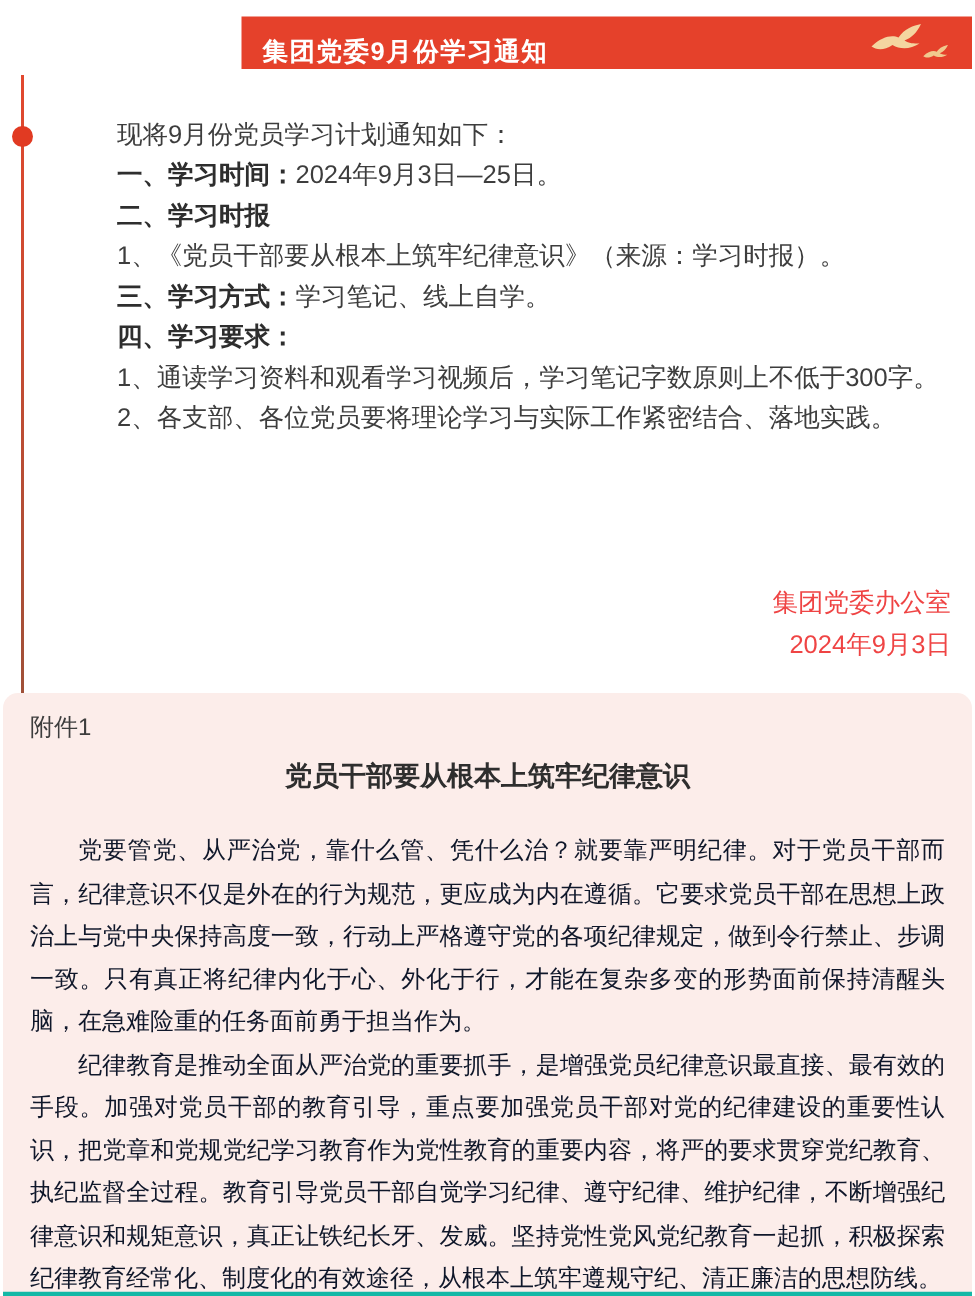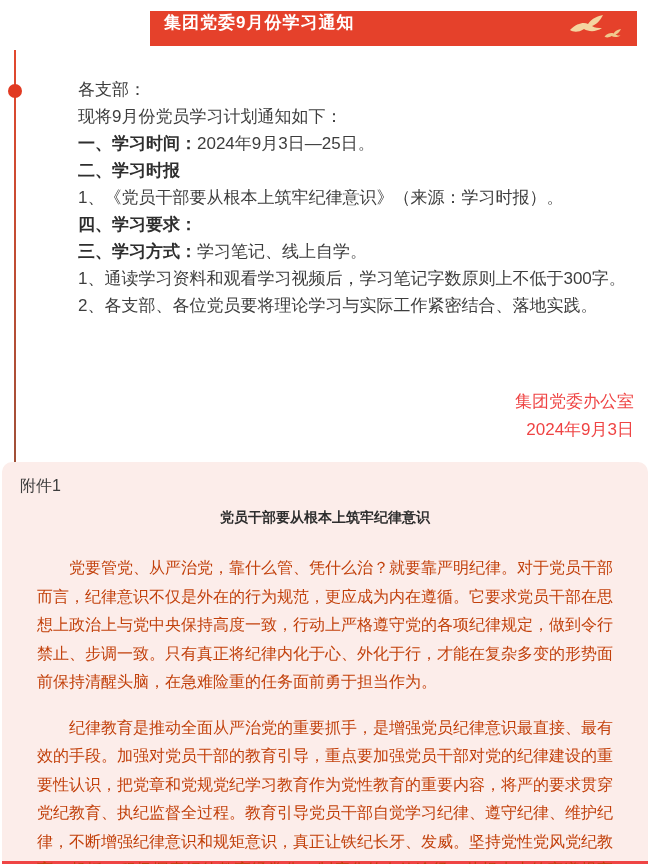--- a/index.html
+++ b/index.html
@@ -6,23 +6,23 @@
   body {
     width:650px; height:864px;
     background:#ffffff;
     font-family:"Liberation Sans", sans-serif;
     overflow:hidden;
   }
   .page { position:relative; width:650px; height:864px; background:#fff; }
 
   
   .banner {
-    position:absolute; left:150px; top:11px; width:487px; height:35px;
+    position:absolute; left:161px; top:11px; width:487px; height:35px;
     background:#e5412b;
-    display:flex; align-items:flex-start;
+    display:flex; align-items:flex-end;
     padding:0 14px; box-sizing:border-box;
   }
   .banner-title {
     color:#ffffff; font-weight:bold; font-size:17px; letter-spacing:1px;
     white-space:nowrap;
   }
   .doves { margin-left:auto; display:flex; align-items:center; }
 
   
   .vline {
@@ -46,29 +46,29 @@
     position:absolute; right:16px; top:388px;
     text-align:right; font-size:17px; line-height:28px; color:#ef4444;
   }
 
   
   .attachment {
     position:absolute; left:2px; right:2px; top:462px; bottom:0;
     background:#fcedea;
     border-radius:10px 10px 0 0;
     padding:14px 18px 0 18px; box-sizing:border-box;
-    border-bottom:3px solid #ef4444;
+    border-bottom:3px solid #14b8a6;
   }
   .att-label { font-size:16px; line-height:20px; color:#3d3d3d; }
   .att-title {
-    text-align:center; font-weight:bold; font-size:14px; color:#2e2e2e;
+    text-align:center; font-weight:bold; font-size:18px; color:#2e2e2e;
     margin:8px 0 24px 0; line-height:26px;
   }
   .att-para {
-    margin:17px; font-size:16px; line-height:28.5px; color:#c2410c;
+    margin:0; font-size:16px; line-height:28.5px; color:#0f172a;
     text-align:justify; text-indent:2em;
   }
 </style>
 </head>
 <body>
 
 <div class="page">
 
   <div class="banner">
     <span class="banner-title">集团党委9月份学习通知</span>
@@ -80,27 +80,26 @@
         <use href="#dove" fill="#f4d5a0" transform="translate(2,4)"></use>
         <use href="#dove" fill="#f0c98e" transform="translate(37,18) scale(0.5)"></use>
       </svg>
     </span>
   </div>
 
   <div class="vline"></div>
   <div class="vdot"></div>
 
   <div class="notice-body">
-    <div class="line"><b></b><span>各支部：</span></div>
     <div class="line"><b></b><span>现将9月份党员学习计划通知如下：</span></div>
     <div class="line"><b>一、学习时间：</b><span>2024年9月3日—25日。</span></div>
     <div class="line"><b>二、学习时报</b><span></span></div>
     <div class="line"><b></b><span>1、《党员干部要从根本上筑牢纪律意识》（来源：学习时报）。</span></div>
+    <div class="line"><b>三、学习方式：</b><span>学习笔记、线上自学。</span></div>
     <div class="line"><b>四、学习要求：</b><span></span></div>
-    <div class="line"><b>三、学习方式：</b><span>学习笔记、线上自学。</span></div>
     <div class="line"><b></b><span>1、通读学习资料和观看学习视频后，学习笔记字数原则上不低于300字。</span></div>
     <div class="line"><b></b><span>2、各支部、各位党员要将理论学习与实际工作紧密结合、落地实践。</span></div>
   </div>
 
   <div class="signature">
     <div>集团党委办公室</div>
     <div>2024年9月3日</div>
   </div>
 
   <div class="attachment">

